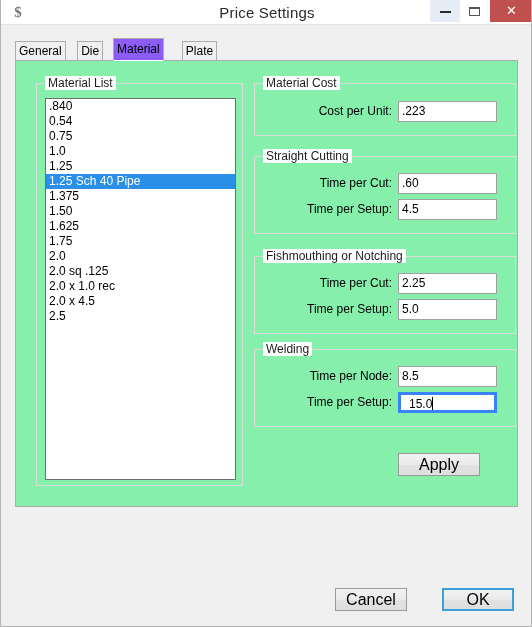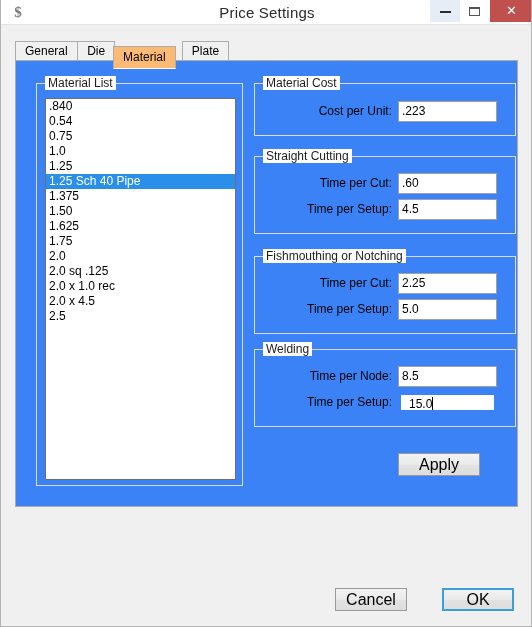--- a/index.html
+++ b/index.html
@@ -104,42 +104,42 @@
   }
   .tab {
     position: absolute;
     top: 3px;
     height: 19px;
     box-sizing: border-box;
     background: #f0f0f0;
     border: 1px solid #acacac;
     border-bottom: none;
     line-height: 18px;
-    padding: 0 9px;
+    padding: 0 3px;
     color: #000;
     white-space: nowrap;
     cursor: default;
   }
   .tab.selected {
-    top: 8px;
+    top: 0;
     height: 23px;
     line-height: 20px;
-    background: #fdba74;
+    background: #8b5cf6;
     border-bottom: 1px solid #ffffff;
     z-index: 3;
   }
 
   
   .tabpage {
     position: absolute;
     left: 14px; top: 60px;
     width: 503px;
     height: 447px;
     box-sizing: border-box;
-    background: #3b82f6;
+    background: #86efac;
     border: 1px solid #acacac;
     z-index: 1;
   }
 
   
   .group {
     position: absolute;
     box-sizing: border-box;
     border: 1px solid #dcdcdc;
   }

